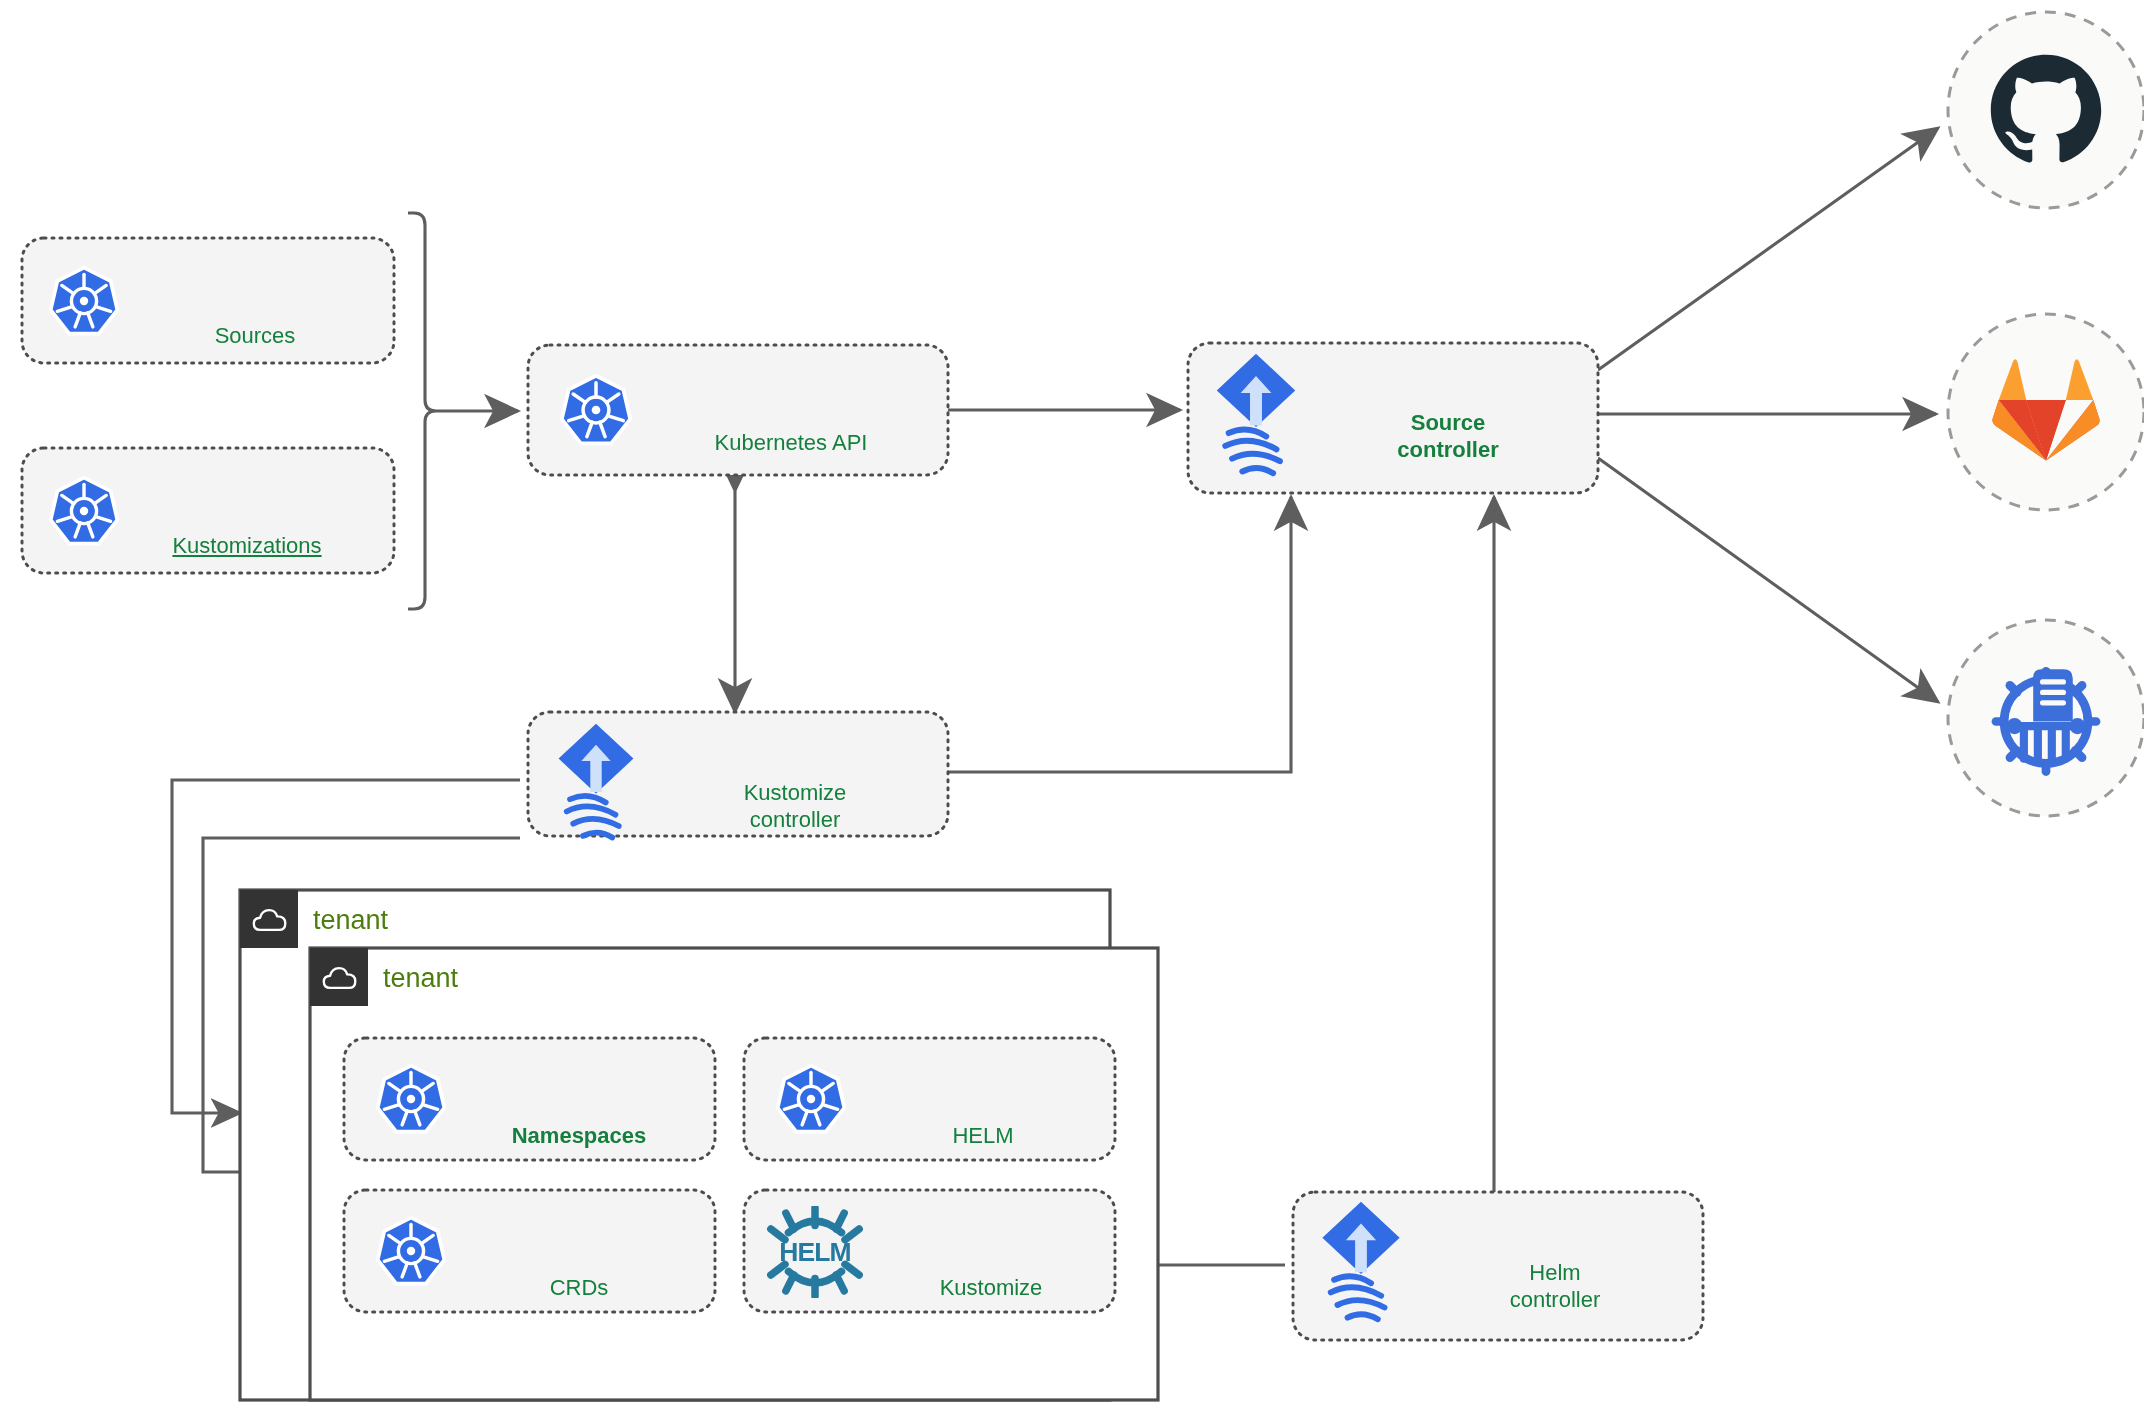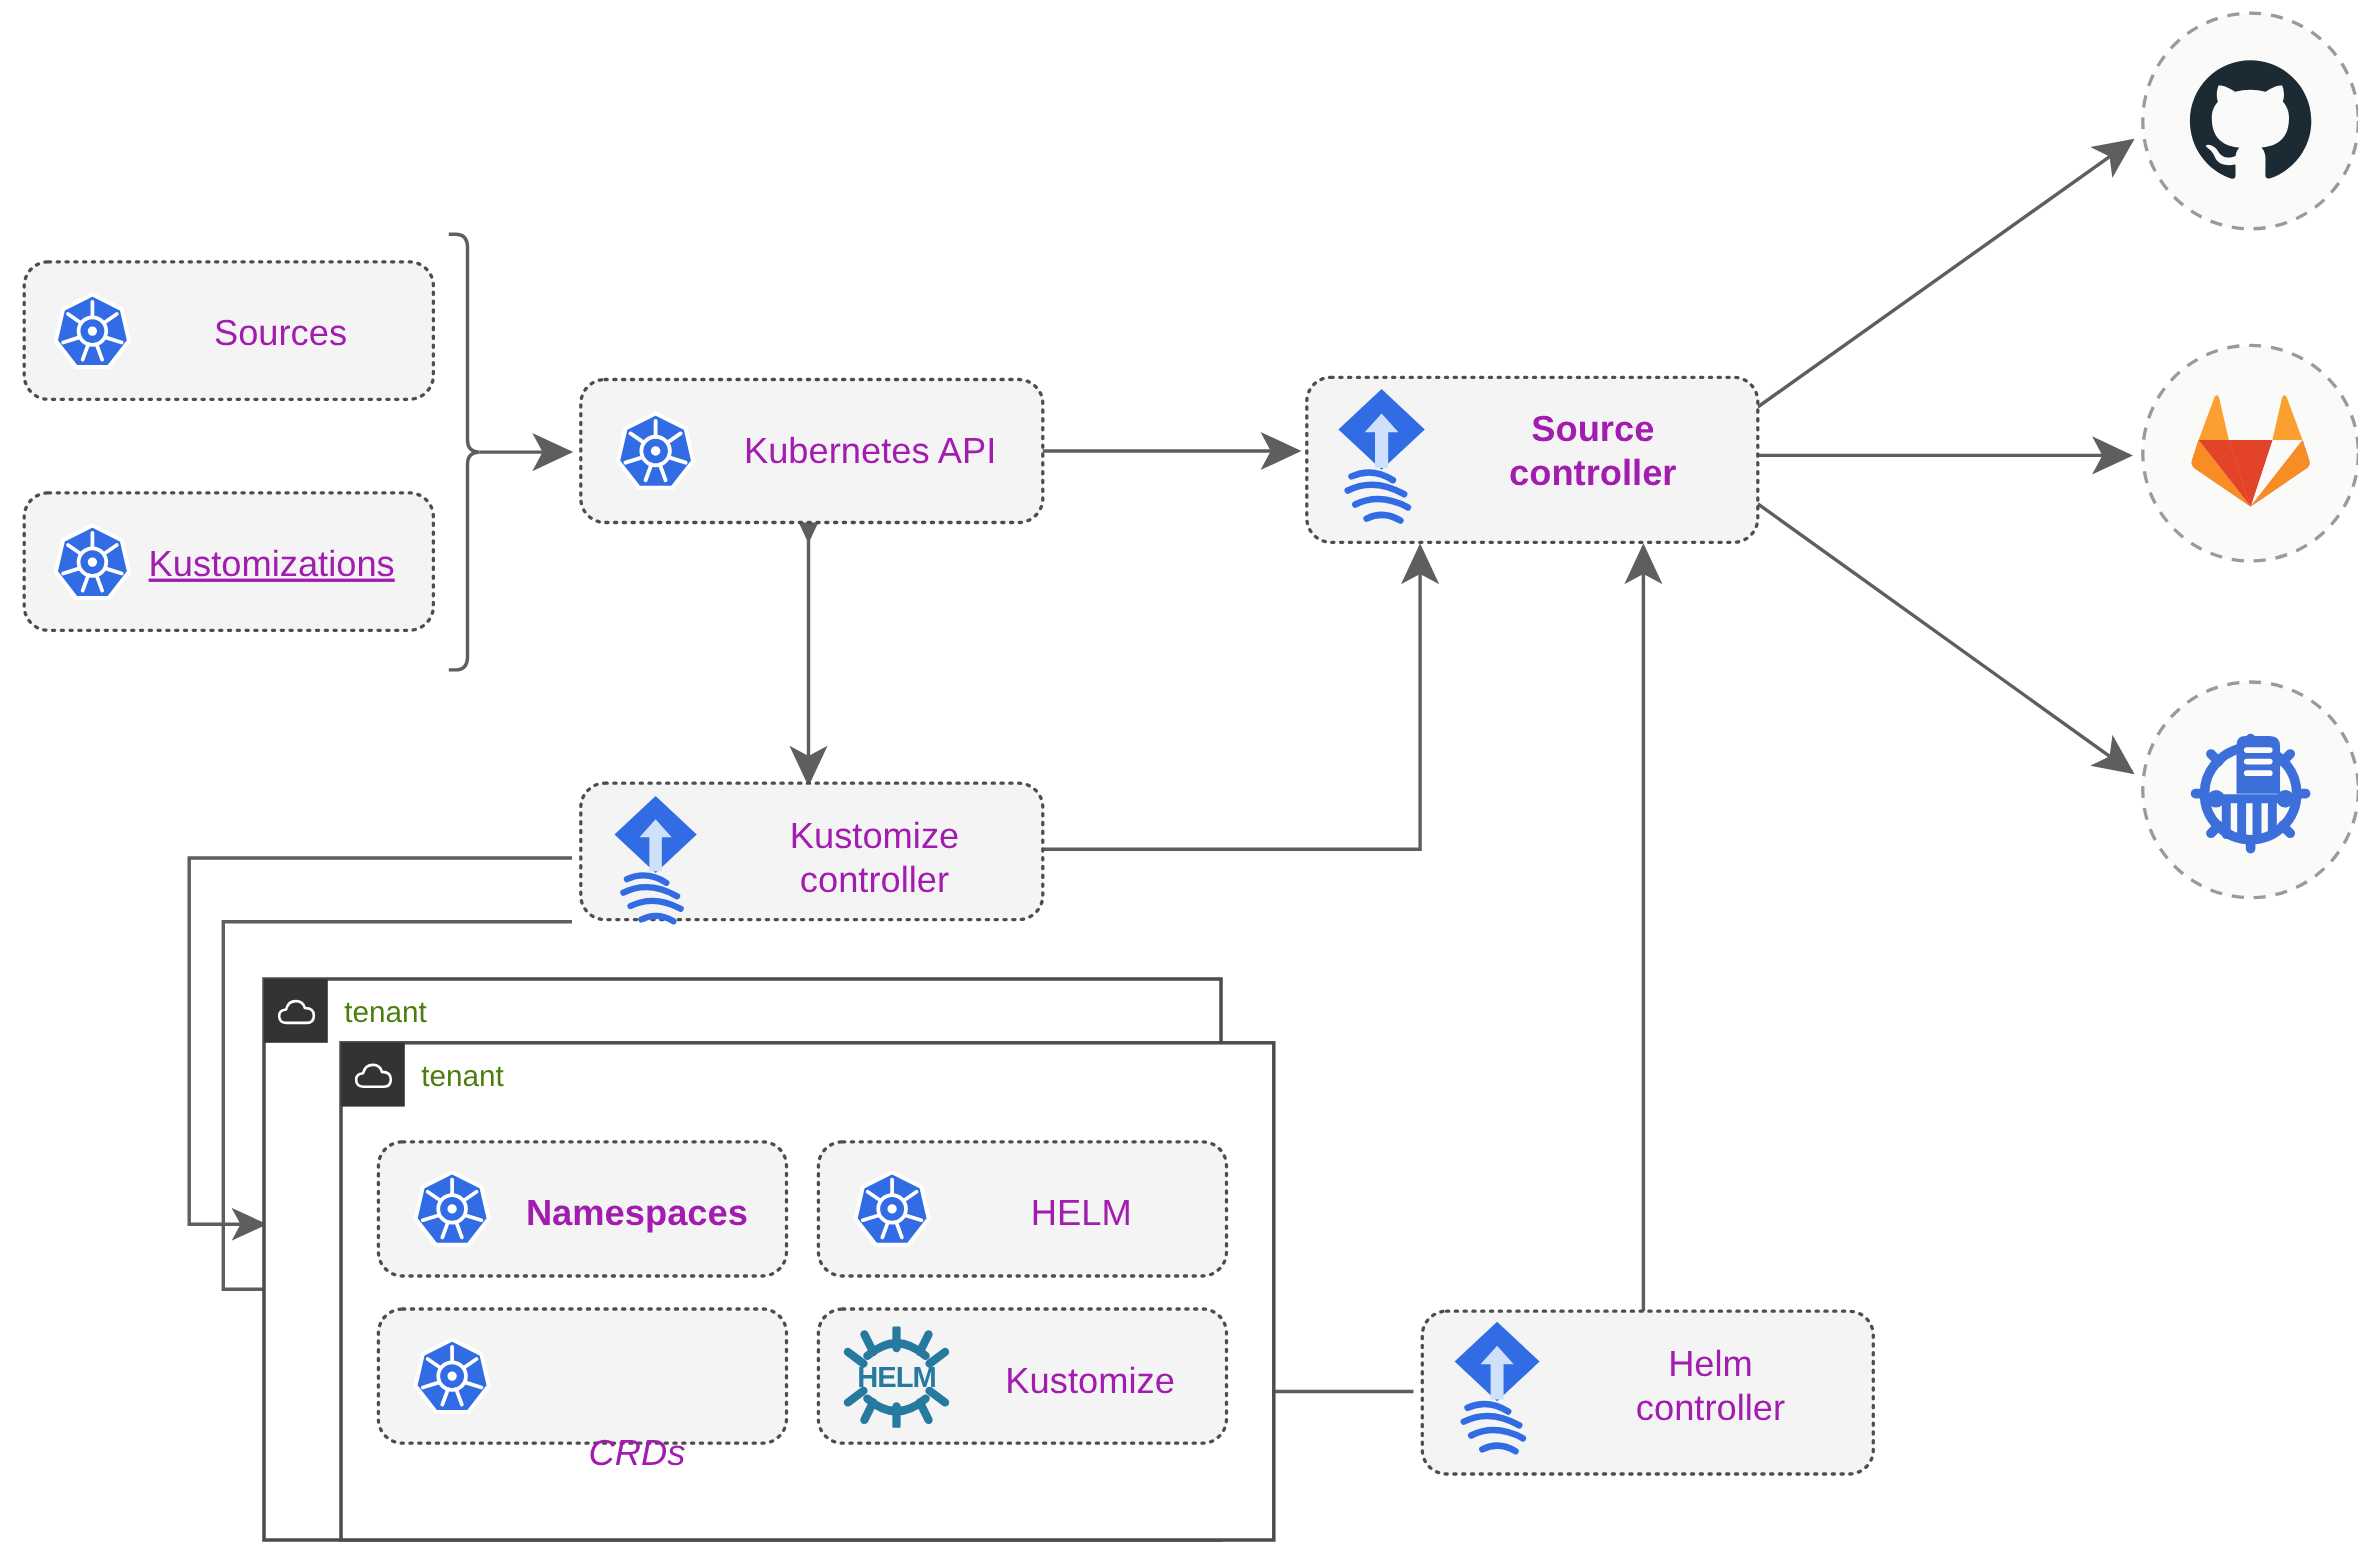--- a/index.html
+++ b/index.html
@@ -21,26 +21,27 @@
     position: absolute;
     top: 0; left: 0;
     width: 2144px; height: 1407px;
     overflow: visible;
   }
   svg.edges { z-index: 1; }
   svg.shapes { z-index: 2; }
   .node-label {
     position: absolute;
     z-index: 4;
-    color: #a21caf;
-    font-size: 33px;
+    color: #15803d;
+    font-size: 22px;
     line-height: 1.22;
     white-space: pre-line;
     text-align: center;
     pointer-events: none;
+    margin-top: 40px;
   }
   .tenant-label {
     position: absolute;
     z-index: 4;
     color: #4d7c0f;
     font-size: 27px;
   }
   .icon-box {
     position: absolute;
     z-index: 3;
@@ -352,19 +353,19 @@
   <div class="node-label" style="left:113px;  top:493px;  width:268px;text-decoration:underline;">Kustomizations</div>
   <div class="node-label" style="left:646px;  top:390px;  width:290px;">Kubernetes API</div>
   <div class="node-label" style="left:1312px; top:370px;  width:272px;font-weight:bold;">Source
 controller</div>
   <div class="node-label" style="left:652px;  top:740px;  width:286px;">Kustomize
 controller</div>
   <div class="node-label" style="left:1418px; top:1220px; width:274px;">Helm
 controller</div>
   <div class="node-label" style="left:452px;  top:1083px; width:254px;font-weight:bold;">Namespaces</div>
   <div class="node-label" style="left:860px;  top:1083px; width:246px;">HELM</div>
-  <div class="node-label" style="left:452px;  top:1301px; width:254px;font-style:italic;">CRDs</div>
+  <div class="node-label" style="left:452px;  top:1235px; width:254px;">CRDs</div>
   <div class="node-label" style="left:876px;  top:1235px; width:230px;">Kustomize</div>
 
   <div class="tenant-label" style="left:313px; top:905px;">tenant</div>
   <div class="tenant-label" style="left:383px; top:963px;">tenant</div>
 
 </div>
 
 </body></html>

